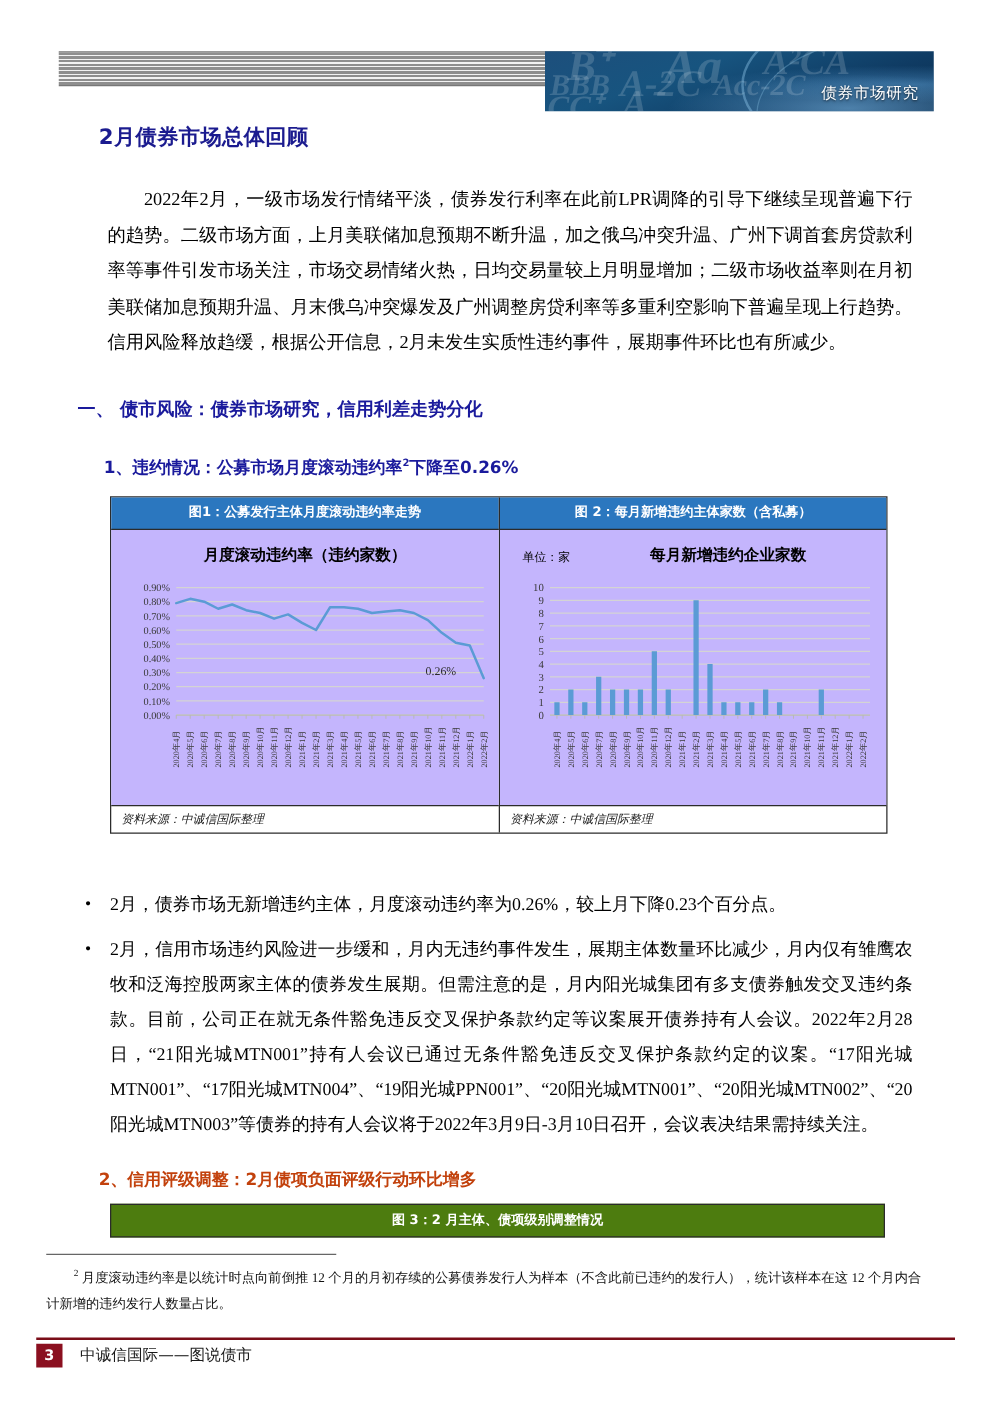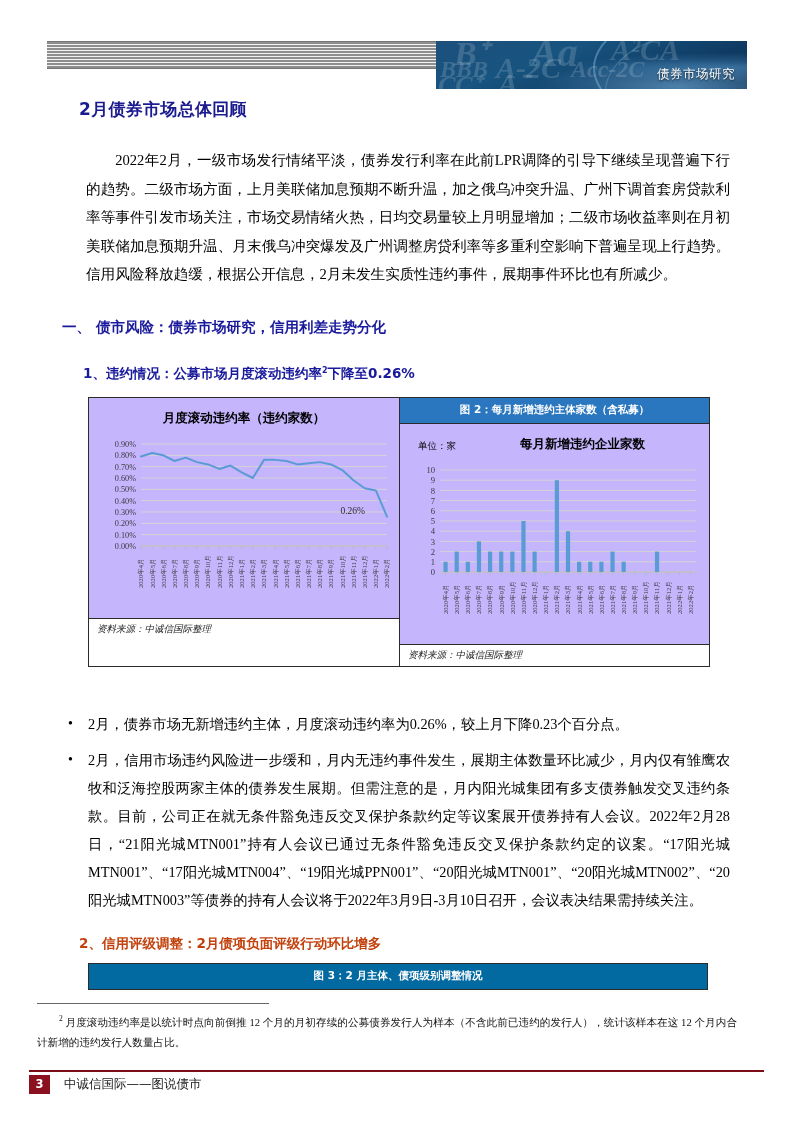--- a/index.html
+++ b/index.html
@@ -75,21 +75,21 @@
   .plot{position:absolute;left:0;top:0;width:100%;height:100%;}
 
   
   .bl{position:absolute;left:68px;width:662px;font-size:14.3px;line-height:28px;color:#000;
       font-family:"Liberation Serif",serif;text-align:justify;}
   .bl .dot{position:absolute;left:0;top:0;font-size:14px;}
   .bl .txt{display:block;margin-left:20px;}
 
   
   .fig3{position:absolute;left:88px;top:963px;width:620px;
-    background:#0369a1;color:#fff;font-weight:bold;font-size:10.5px;text-align:center;
+    background:#4d7c0f;color:#fff;font-weight:bold;font-size:10.5px;text-align:center;
     padding:5px 0 6px;font-family:"DejaVu Sans",sans-serif;border:1px solid #2b2b2b;box-sizing:border-box;}
 
   
   .fn-rule{position:absolute;left:37px;top:1003px;width:232px;border-top:1px solid #666;}
   .fn{position:absolute;left:37px;top:1009px;width:700px;font-size:10.6px;line-height:20px;
      color:#111;font-family:"Liberation Serif",serif;text-align:justify;}
   .fn .ind{display:inline-block;width:22px;}
   .fn sup{font-size:7.5px;}
 
   
@@ -130,20 +130,21 @@
     <span class="num">一、</span><span>债市风险：债券市场研究，信用利差走势分化</span>
   </div>
 
   <div class="sub1">
     <span>1、违约情况：公募市场月度滚动违约率</span><sup>2</sup><span>下降至0.26%</span>
   </div>
 
   <div class="figwrap">
     <div class="fig-row">
       <div class="fig-cell">
+        <div class="fig-hd">图1：公募发行主体月度滚动违约率走势</div>
         <div class="fig-body">
           <div class="ct">月度滚动违约率（违约家数）</div>
           <div class="plot" id="chart1"><svg width="310" height="220" viewBox="0 0 310 220">
                 <line x1="52" y1="46" x2="298" y2="46" stroke="#d4d4d4" stroke-width="1"></line>
                 <text x="47" y="49" text-anchor="end" font-size="8.2" fill="#3a3a3a" font-family="Liberation Serif, serif">0.90%</text>
                 <line x1="52" y1="57.333333333333336" x2="298" y2="57.333333333333336" stroke="#d4d4d4" stroke-width="1"></line>
                 <text x="47" y="60.333333333333336" text-anchor="end" font-size="8.2" fill="#3a3a3a" font-family="Liberation Serif, serif">0.80%</text>
                 <line x1="52" y1="68.66666666666667" x2="298" y2="68.66666666666667" stroke="#d4d4d4" stroke-width="1"></line>
                 <text x="47" y="71.66666666666667" text-anchor="end" font-size="8.2" fill="#3a3a3a" font-family="Liberation Serif, serif">0.70%</text>
                 <line x1="52" y1="80" x2="298" y2="80" stroke="#d4d4d4" stroke-width="1"></line>

